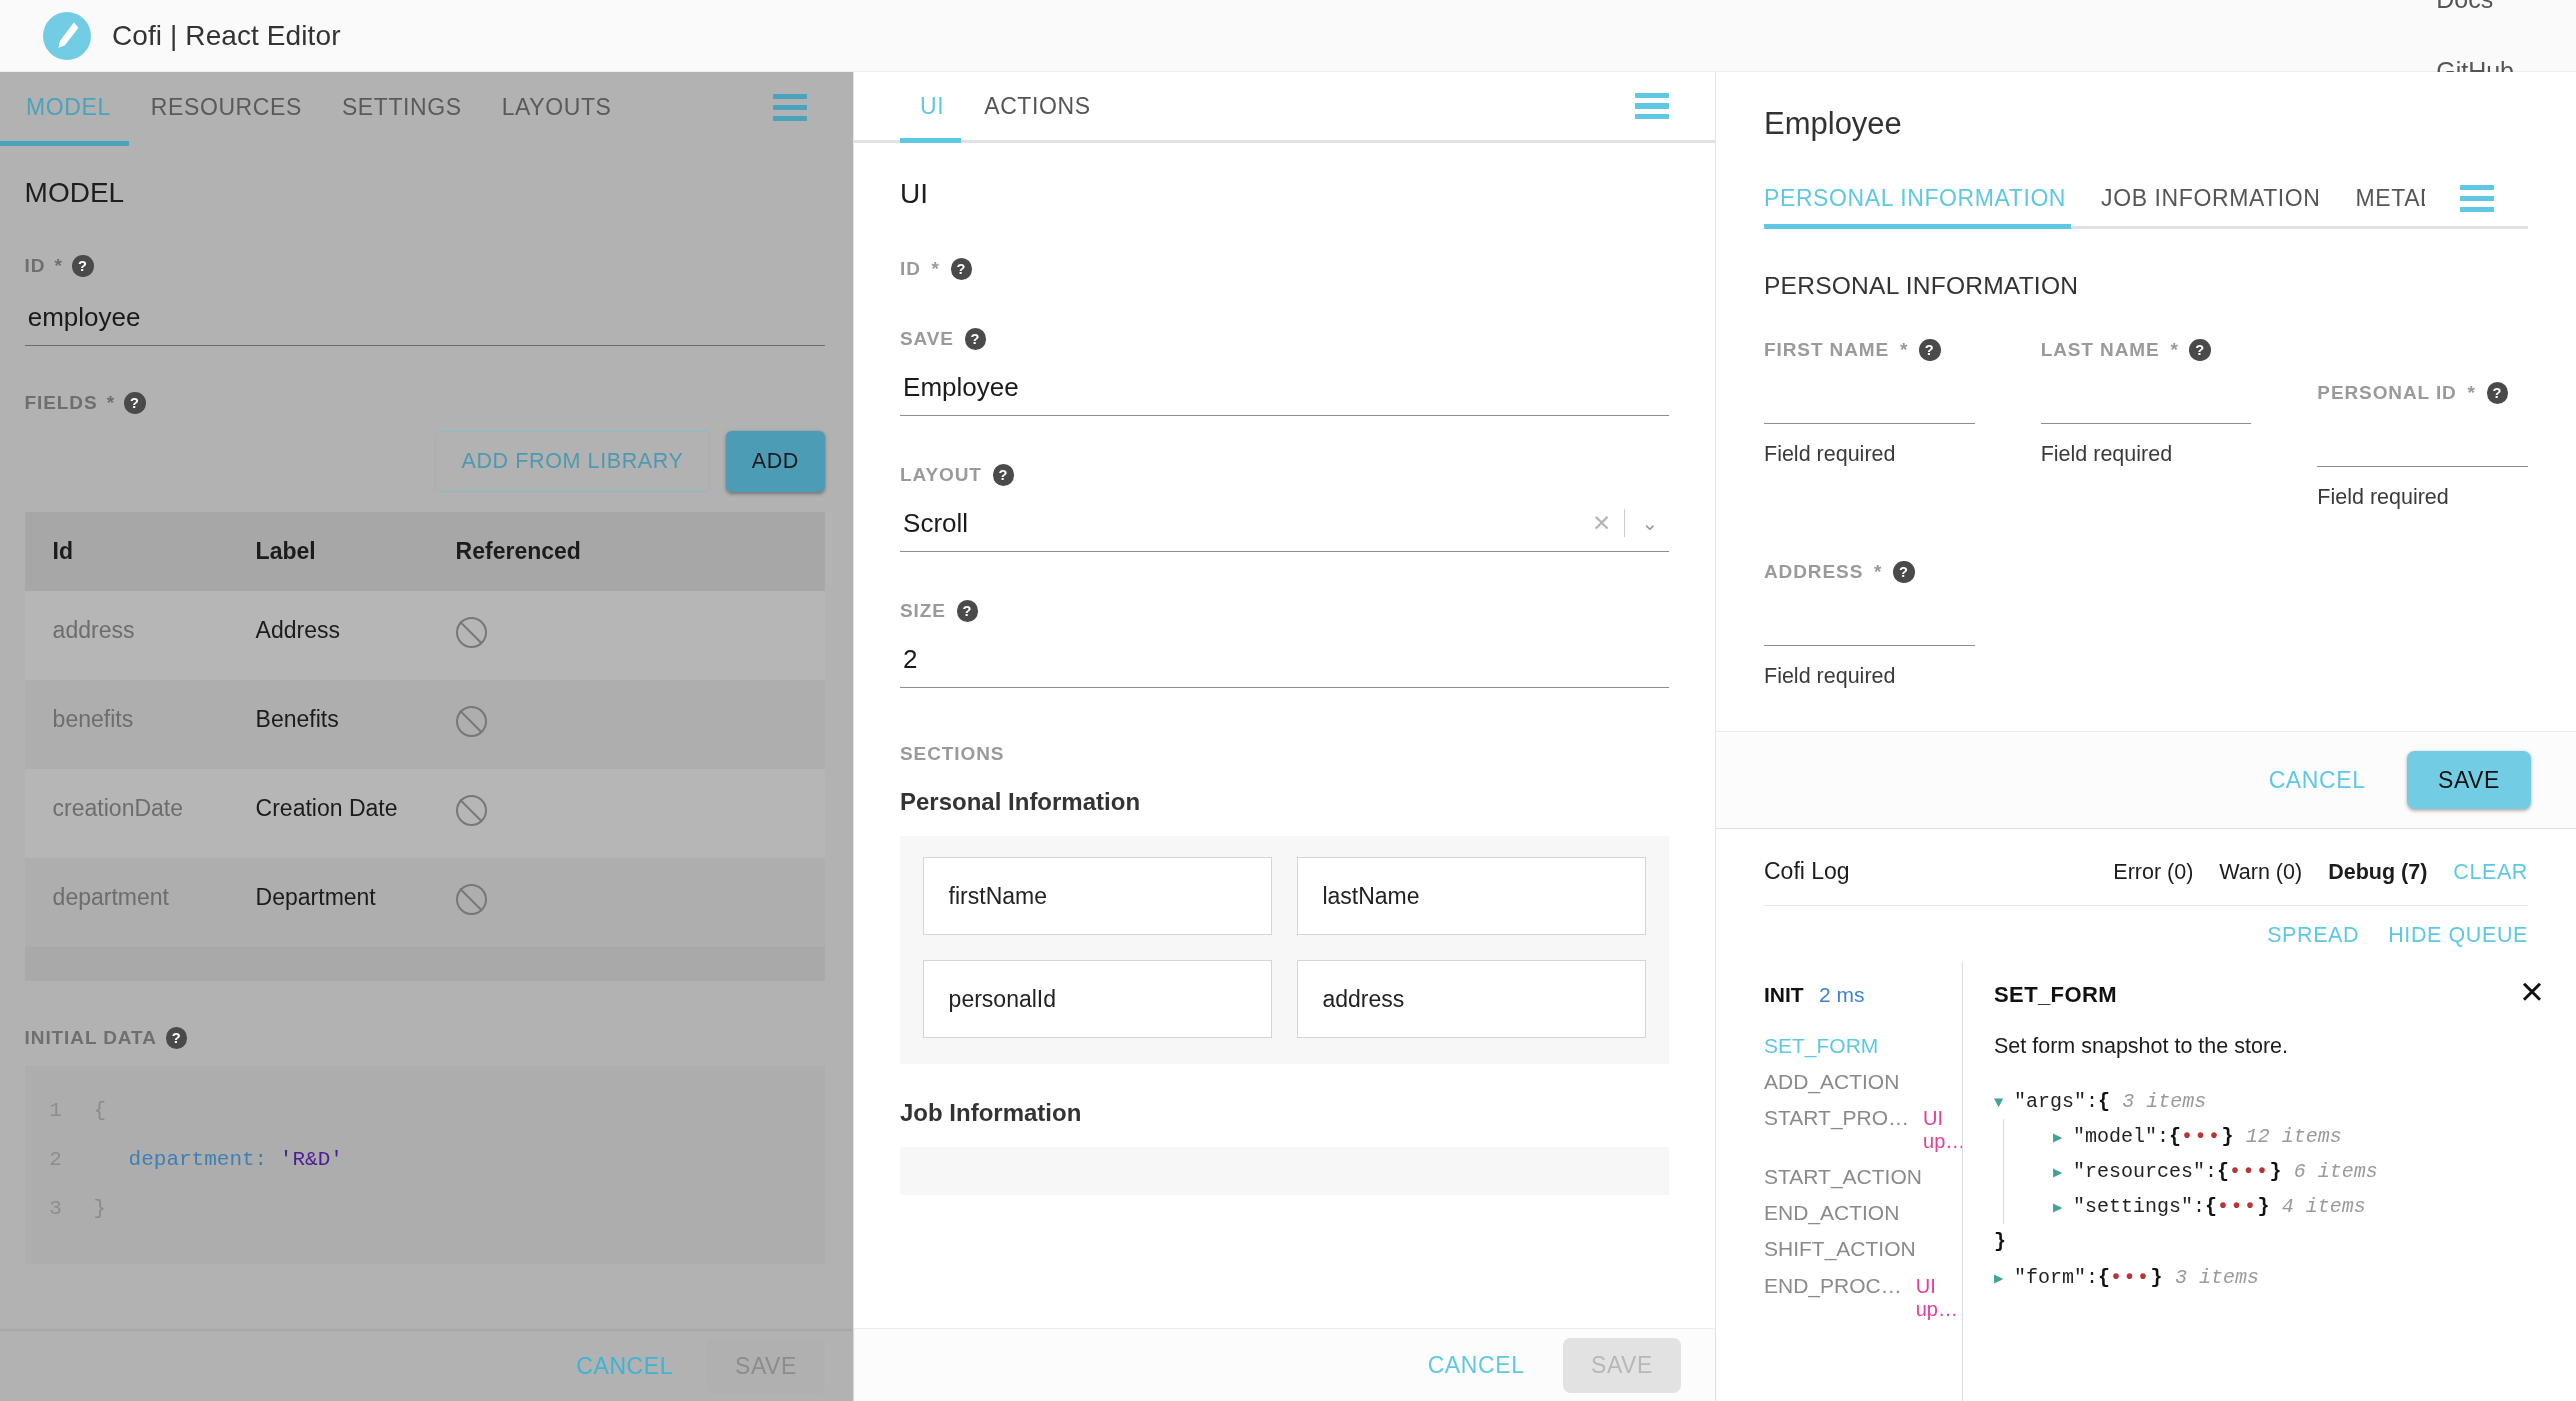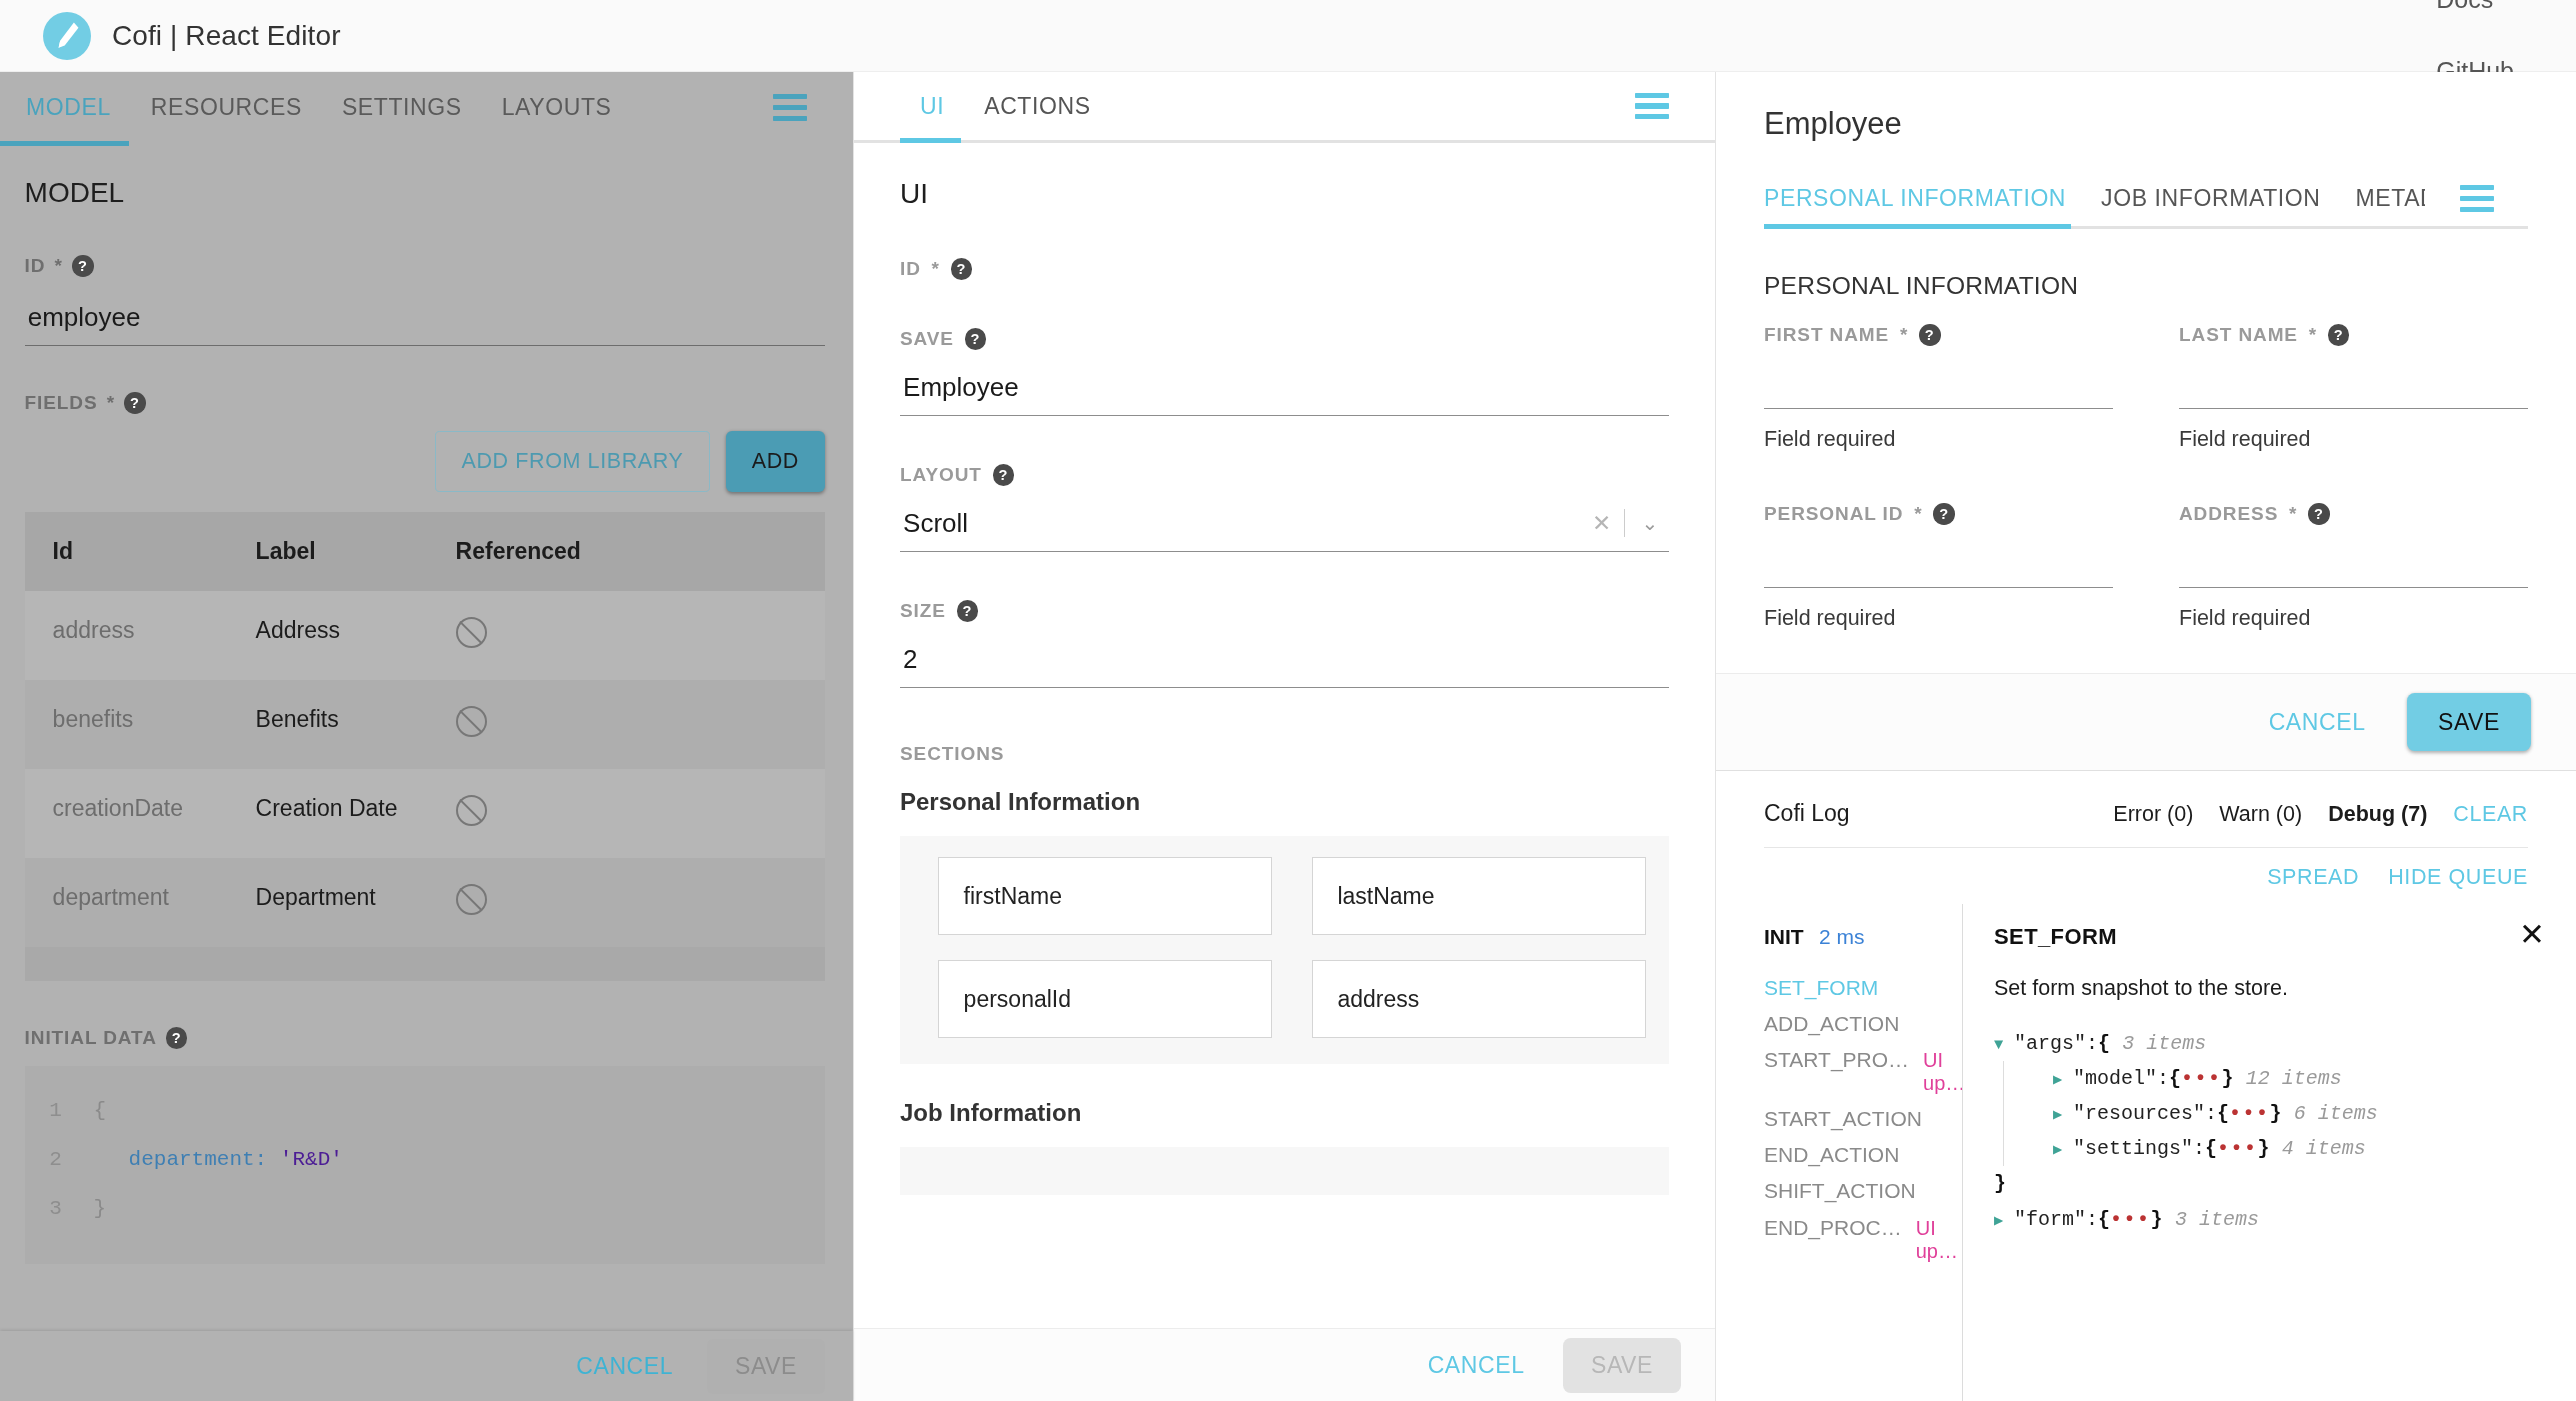--- a/index.html
+++ b/index.html
@@ -122,36 +122,36 @@
                display: flex; align-items: center; gap: 10.8px; margin-top: 48px; }
   .mid-underline { font-size: 26px; color: #1a1a1a; border-bottom: 1.5px solid #8d8d8d; padding: 14px 3.1px 12.3px 3.1px; margin-top: 7.7px; }
   .select-row { display: flex; align-items: center; }
   .select-row .val { flex: 1 1 auto; }
   .sel-clear { color: #b5b5b5; font-size: 23px; padding: 0 12.3px; cursor: pointer; }
   .sel-div { width: 0.8px; height: 28px; background: #ccc; }
   .sel-caret { color: #9b9b9b; font-size: 20px; padding: 0 7.7px 0 17px; cursor: pointer; }
   .sections-label { font-size: 19px; letter-spacing: 0.9px; color: #9a9a9a; font-weight: bold; margin-top: 55px; }
   .section-head { font-size: 24px; font-weight: bold; color: #333; margin-top: 23px; }
   .chip-grid { background: #f7f7f7; margin-top: 20px; padding: 21.5px 23px 26px 23px; display: grid; grid-template-columns: 1fr 1fr; gap: 24.6px; }
-  .chip { background: #fff; border: 0.8px solid #d5d5d5; height: 78px; display: flex; align-items: center; padding-left: 24.6px; font-size: 23px; color: #222; cursor: pointer; margin-left: 15px; }
+  .chip { background: #fff; border: 0.8px solid #d5d5d5; height: 78px; display: flex; align-items: center; padding-left: 24.6px; font-size: 23px; color: #222; cursor: pointer; }
   .mid-footer { flex: 0 0 74px; background: #fcfcfc; border-top: 1.5px solid #ececec; display: flex; align-items: center; justify-content: flex-end; padding-right: 34px; gap: 20px; }
   .btn-disabled.light { background: #e2e2e2; color: #b7b7b7; border-radius: 7.7px; }
 
   
   .col-right { flex: 1 1 auto; background: #fff; display: flex; flex-direction: column; border-left: 0.8px solid #e3e3e3; min-width: 0; }
   .rt-head { padding: 34px 48px 0 48px; }
   .rt-title { font-size: 31px; color: #333; }
   .rt-tabbar { display: flex; align-items: center; margin-top: 29px; position: relative; border-bottom: 3.1px solid #e2e2e2; height: 58px; }
   .rt-tab { font-size: 23px; letter-spacing: 0.6px; color: #555; margin-right: 35px; cursor: pointer; white-space: nowrap; }
   .rt-tab.active { color: #5ec8e4; }
   .rt-tab.clipped { overflow: hidden; max-width: 135px; }
   .rt-underline { position: absolute; bottom: -3.1px; left: 0; width: 307px; height: 5.4px; background: #5ec8e4; }
   .rt-form { padding: 0 48px; flex: 0 0 auto; }
   .rt-section-title { font-size: 24.6px; color: #333; margin-top: 43px; letter-spacing: 0.2px; }
-  .rt-grid { display: grid; grid-template-columns: 1fr 1fr; column-gap: 66px; margin-top: 24px; }
+  .rt-grid { display: grid; grid-template-columns: 1fr 1fr 1fr; column-gap: 66px; margin-top: 39px; }
   .rt-field { margin-bottom: 7.7px; }
   .rt-flabel { font-size: 19px; letter-spacing: 0.9px; color: #9a9a9a; font-weight: bold; display: flex; align-items: center; gap: 10.8px; }
   .rt-input { border-bottom: 1.5px solid #8d8d8d; height: 63px; }
   .rt-err { font-size: 21.5px; color: #3a3a3a; margin-top: 18.4px; }
   .rt-actions { margin-top: 34px; border-top: 0.8px solid #ececec; background: #fcfcfc; height: 97px; display: flex; align-items: center; justify-content: flex-end; padding-right: 45px; gap: 23px; }
   .btn-save-cyan { background: #72cde4; color: #111; border: none; font-size: 23px; letter-spacing: 0.6px; border-radius: 7.7px; padding: 15.4px 31px; cursor: pointer; box-shadow: 0 1.5px 3.8px rgba(0,0,0,.3); font-family: inherit; }
 
   
   .log { border-top: 0.8px solid #e0e0e0; flex: 1 1 auto; display: flex; flex-direction: column; min-height: 0; }
   .log-top { display: flex; align-items: flex-end; padding: 29px 48px 0 48px; }

